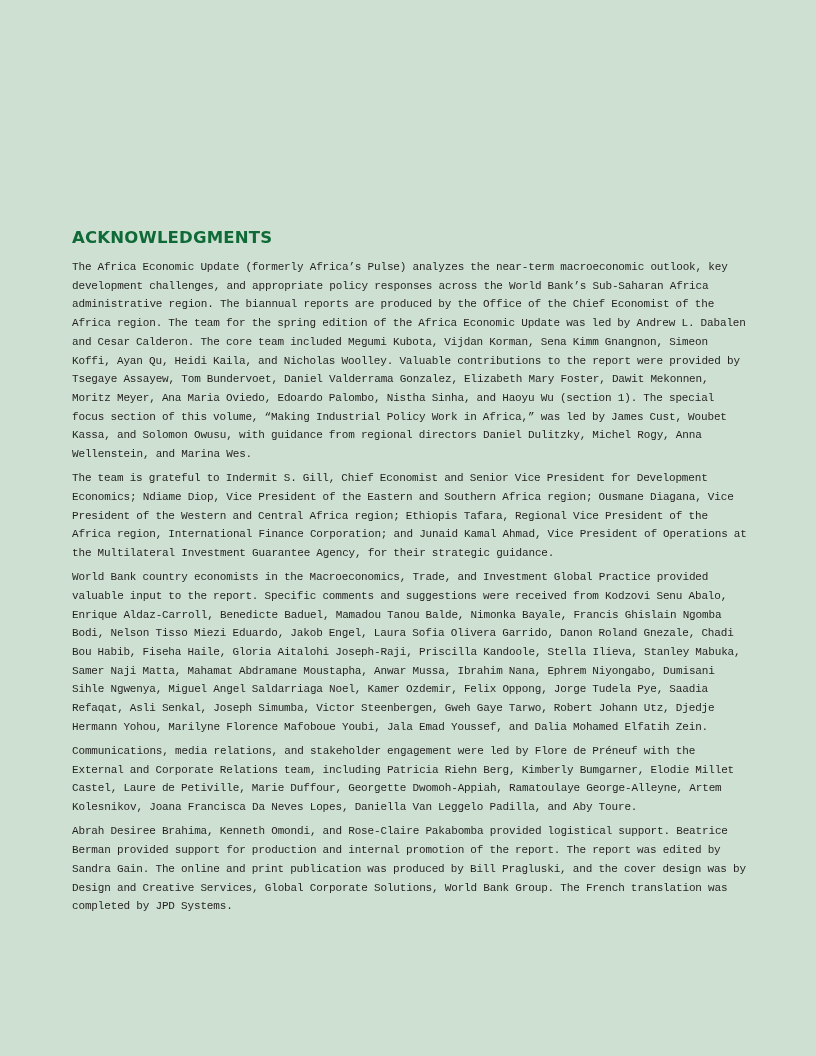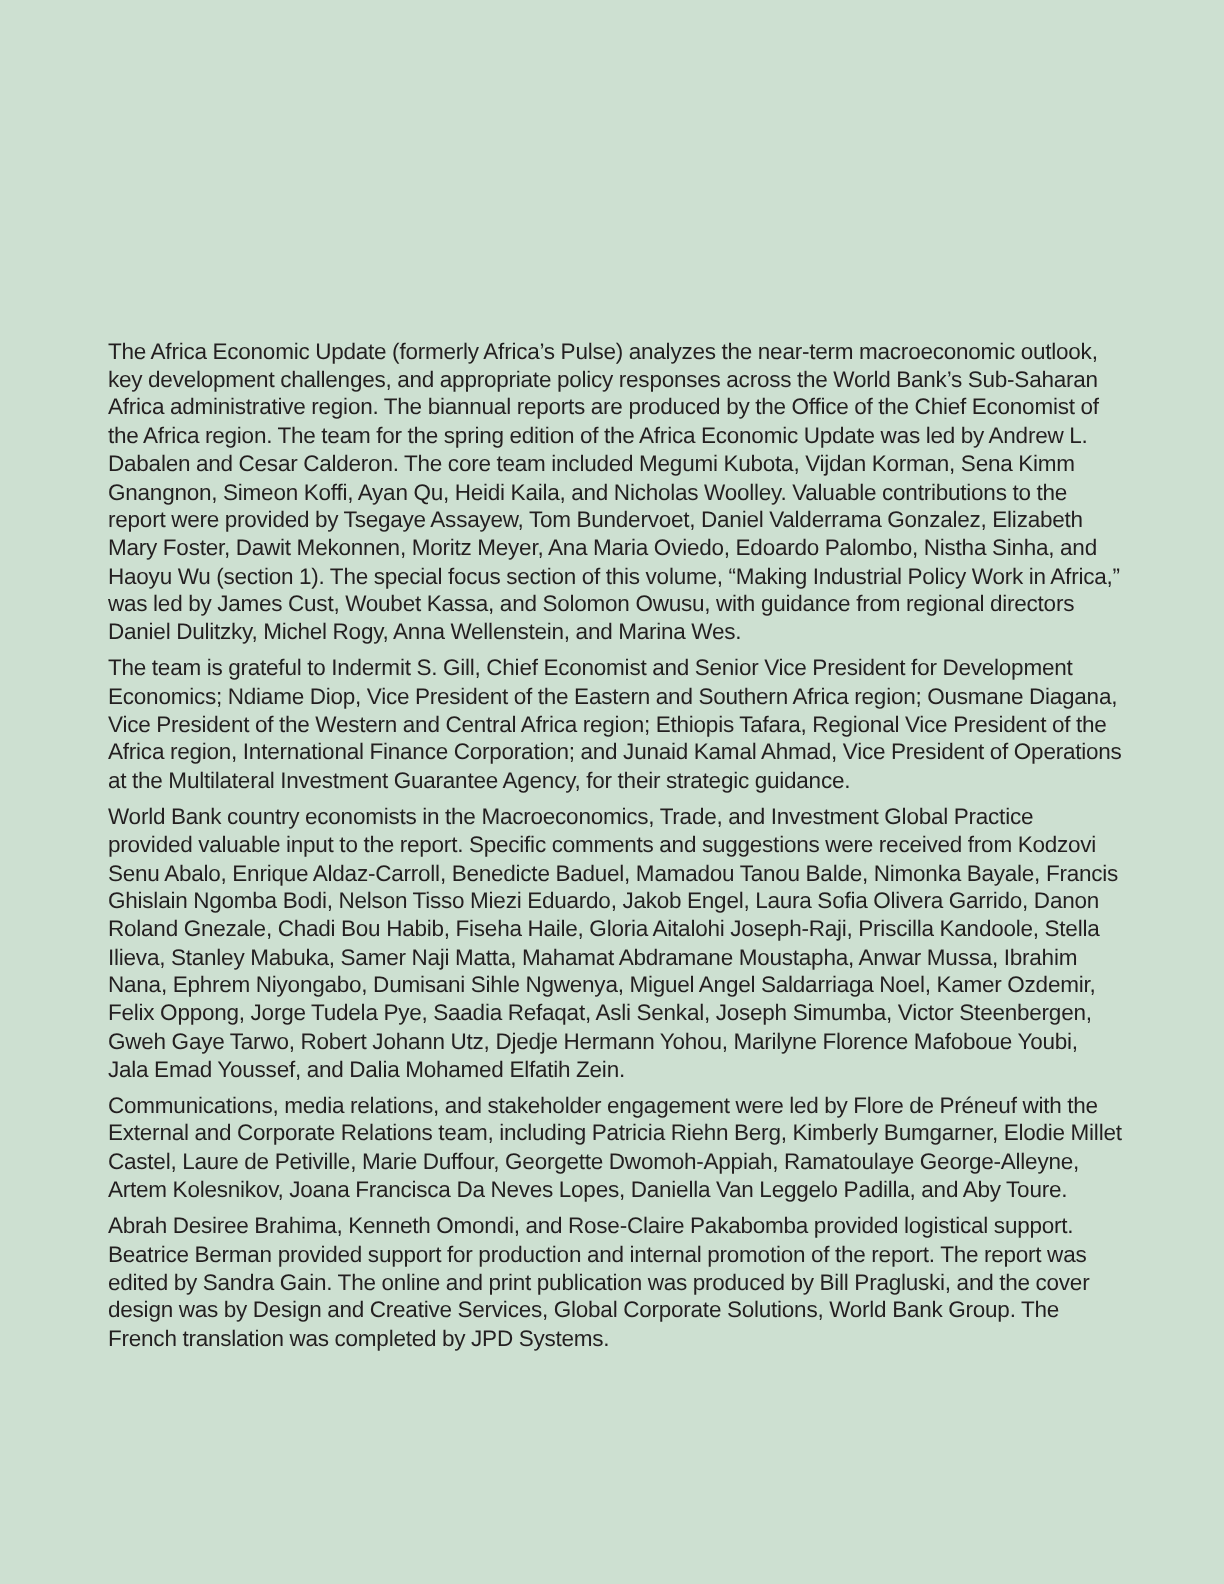--- a/index.html
+++ b/index.html
@@ -24,29 +24,31 @@
     .heading {
       font-family: "DejaVu Sans", "Liberation Sans", sans-serif;
       font-weight: bold;
       font-size: 16.5px;
       letter-spacing: 0.2px;
       color: #0f6a38;
       margin: 0 0 8px 0;
       line-height: 24px;
     }
     .para {
-      font-size: 15px;
+      font-size: 11px;
       line-height: 18.7px;
       margin: 0 0 5.5px 0;
       letter-spacing: -0.15px;
       word-spacing: -0.2px;
+      font-family: Liberation Mono, monospace;
     }
   </style>
 </head>
 <body>
 
 <div class="page">
+  <h1 class="heading">ACKNOWLEDGMENTS</h1>
   <p class="para">The Africa Economic Update (formerly Africa’s Pulse) analyzes the near-term macroeconomic outlook, key development challenges, and appropriate policy responses across the World Bank’s Sub-Saharan Africa administrative region. The biannual reports are produced by the Office of the Chief Economist of the Africa region. The team for the spring edition of the Africa Economic Update was led by Andrew L. Dabalen and Cesar Calderon. The core team included Megumi Kubota, Vijdan Korman, Sena Kimm Gnangnon, Simeon Koffi, Ayan Qu, Heidi Kaila, and Nicholas Woolley. Valuable contributions to the report were provided by Tsegaye Assayew, Tom Bundervoet, Daniel Valderrama Gonzalez, Elizabeth Mary Foster, Dawit Mekonnen, Moritz Meyer, Ana Maria Oviedo, Edoardo Palombo, Nistha Sinha, and Haoyu Wu (section 1). The special focus section of this volume, “Making Industrial Policy Work in Africa,” was led by James Cust, Woubet Kassa, and Solomon Owusu, with guidance from regional directors Daniel Dulitzky, Michel Rogy, Anna Wellenstein, and Marina Wes.</p>
   <p class="para">The team is grateful to Indermit S. Gill, Chief Economist and Senior Vice President for Development Economics; Ndiame Diop, Vice President of the Eastern and Southern Africa region; Ousmane Diagana, Vice President of the Western and Central Africa region; Ethiopis Tafara, Regional Vice President of the Africa region, International Finance Corporation; and Junaid Kamal Ahmad, Vice President of Operations at the Multilateral Investment Guarantee Agency,  for their strategic guidance.</p>
   <p class="para">World Bank country economists in the Macroeconomics, Trade, and Investment Global Practice provided valuable input to the report. Specific comments and suggestions were received from Kodzovi Senu Abalo, Enrique Aldaz-Carroll, Benedicte Baduel, Mamadou Tanou Balde, Nimonka Bayale, Francis Ghislain Ngomba Bodi, Nelson Tisso Miezi Eduardo, Jakob Engel, Laura Sofia Olivera Garrido, Danon Roland Gnezale, Chadi Bou Habib, Fiseha Haile, Gloria Aitalohi Joseph-Raji, Priscilla Kandoole, Stella Ilieva, Stanley Mabuka, Samer Naji Matta, Mahamat Abdramane Moustapha, Anwar Mussa, Ibrahim Nana, Ephrem Niyongabo, Dumisani Sihle Ngwenya, Miguel Angel Saldarriaga Noel, Kamer Ozdemir, Felix Oppong, Jorge Tudela Pye, Saadia Refaqat, Asli Senkal, Joseph Simumba, Victor Steenbergen, Gweh Gaye Tarwo, Robert Johann Utz, Djedje Hermann Yohou, Marilyne Florence Mafoboue Youbi, Jala Emad Youssef, and Dalia Mohamed Elfatih Zein.</p>
   <p class="para">Communications, media relations, and stakeholder engagement were led by Flore de Préneuf with the External and Corporate Relations team, including Patricia Riehn Berg, Kimberly Bumgarner, Elodie Millet Castel, Laure de Petiville, Marie Duffour, Georgette Dwomoh-Appiah, Ramatoulaye George-Alleyne, Artem Kolesnikov, Joana Francisca Da Neves Lopes, Daniella Van Leggelo Padilla, and Aby Toure.</p>
   <p class="para">Abrah Desiree Brahima, Kenneth Omondi, and Rose-Claire Pakabomba provided logistical support. Beatrice Berman provided support for production and internal promotion of the report. The report was edited by Sandra Gain. The online and print publication was produced by Bill Pragluski, and the cover design was by Design and Creative Services, Global Corporate Solutions, World Bank Group. The French translation was completed by JPD Systems.</p>
 </div>
 
 </body></html>

